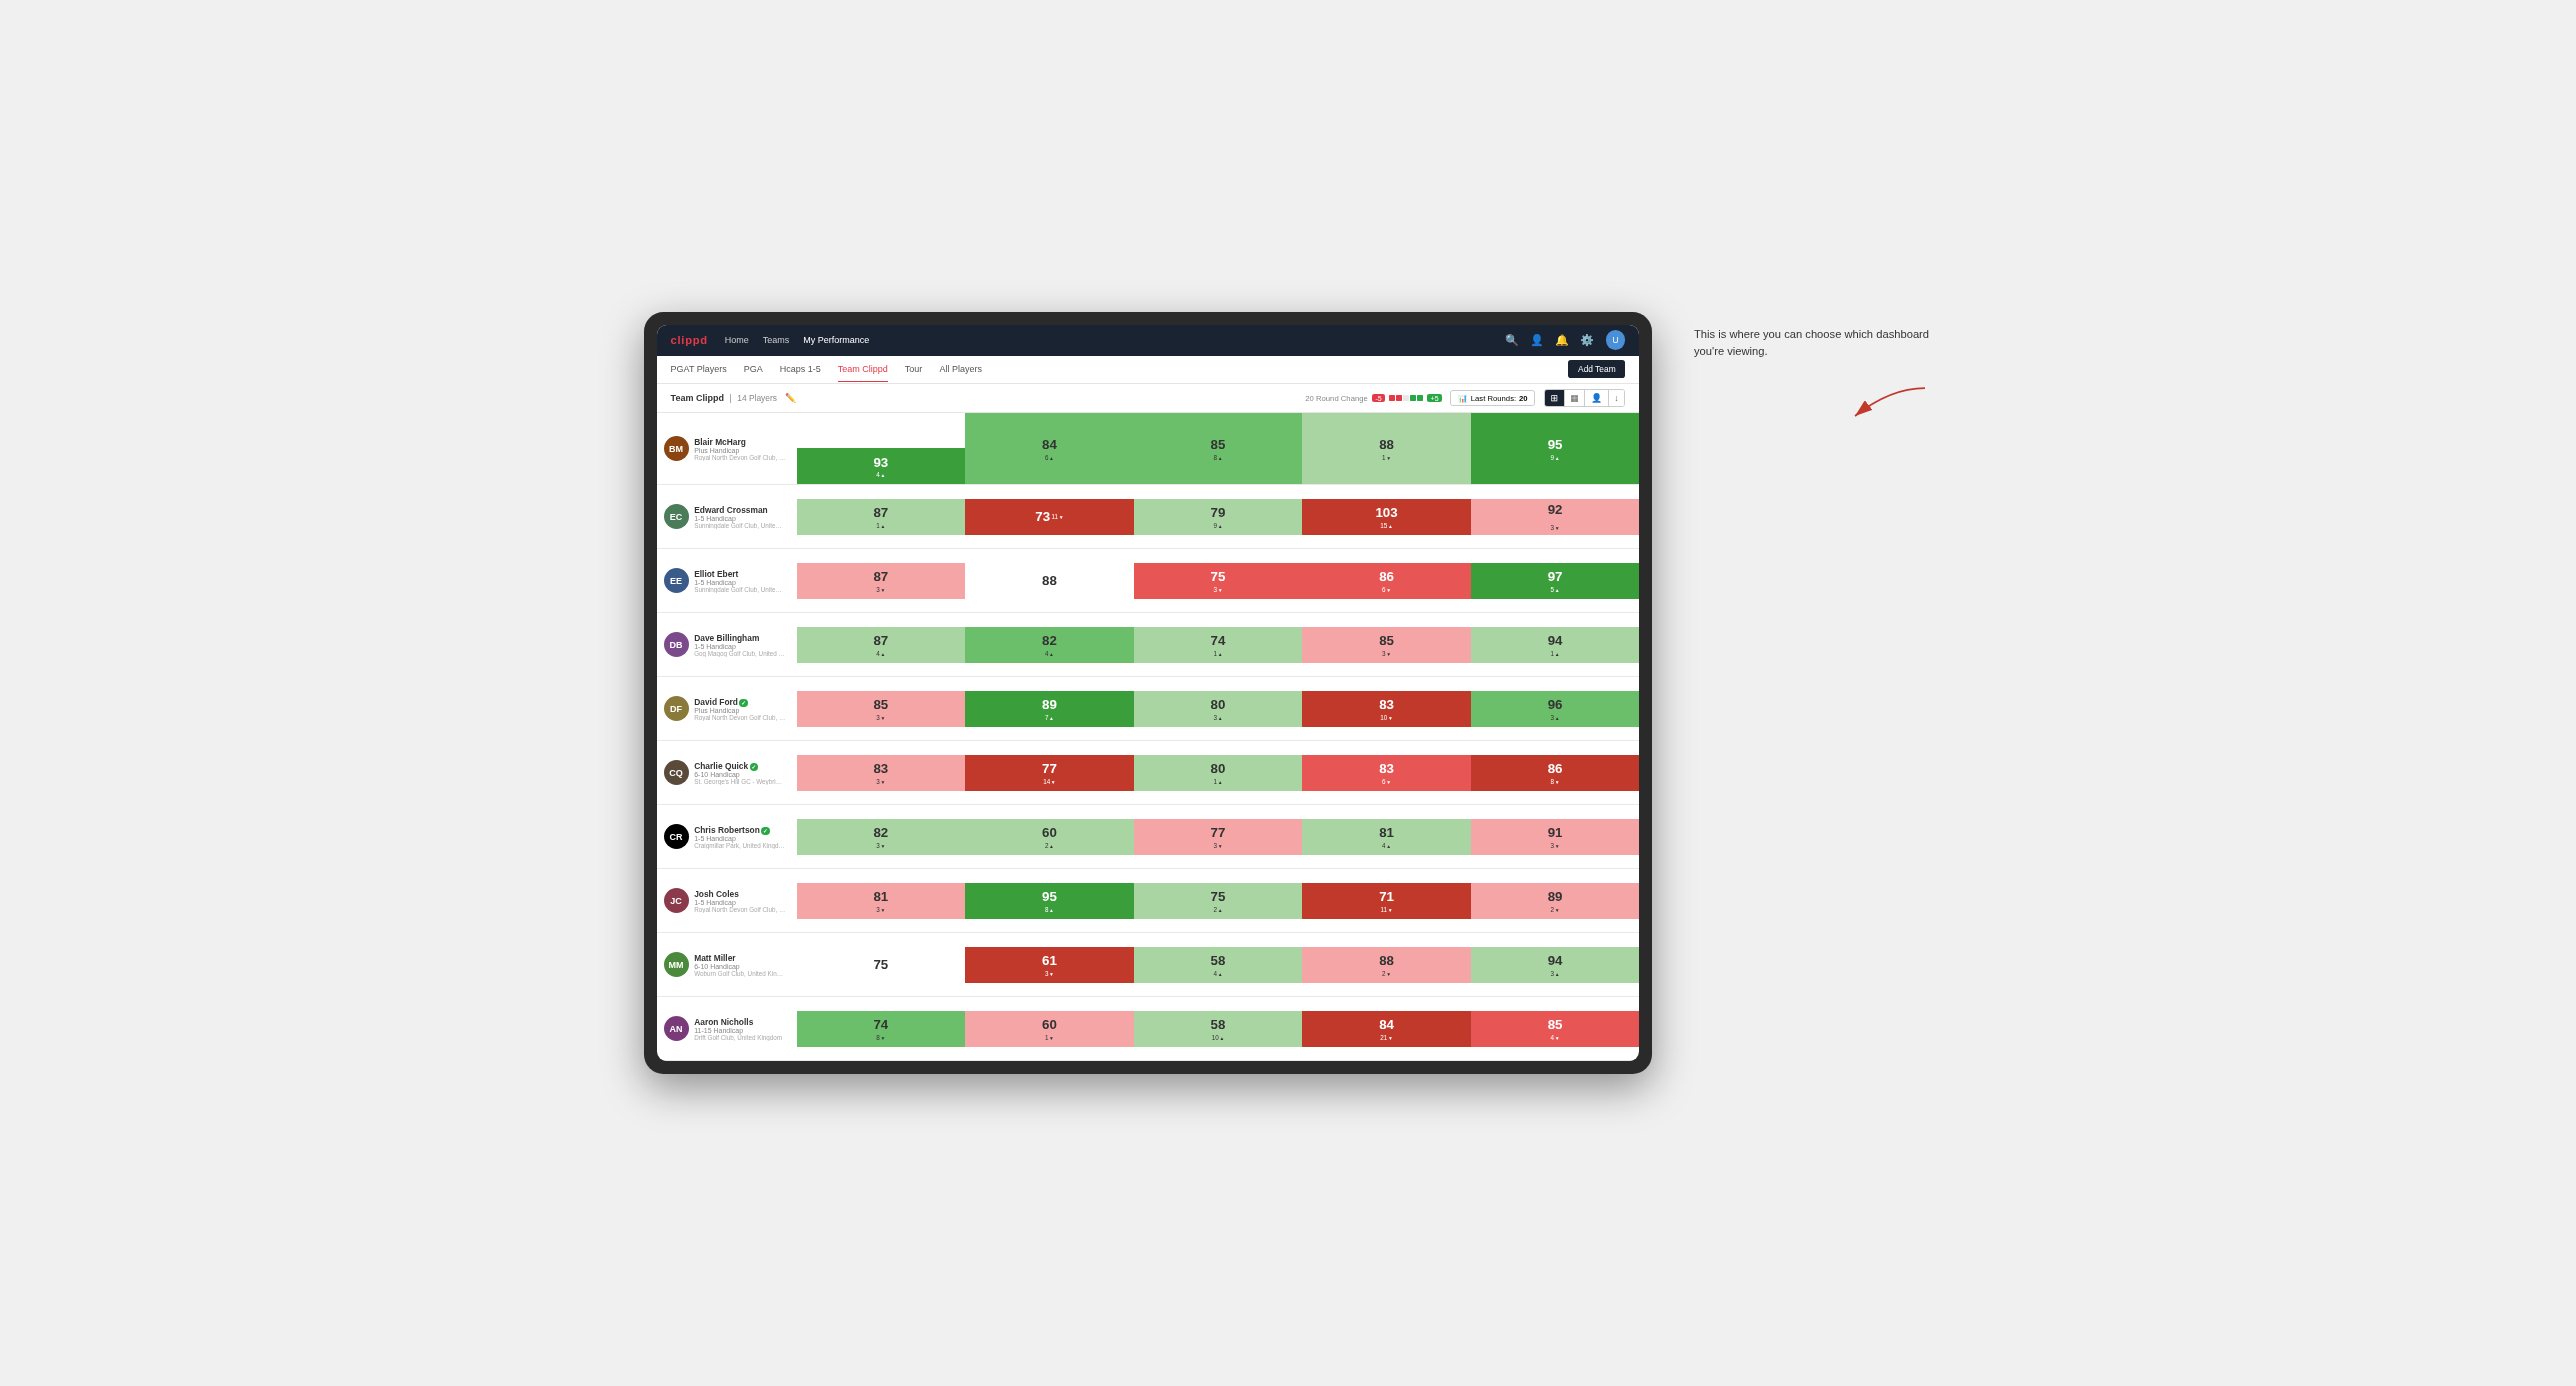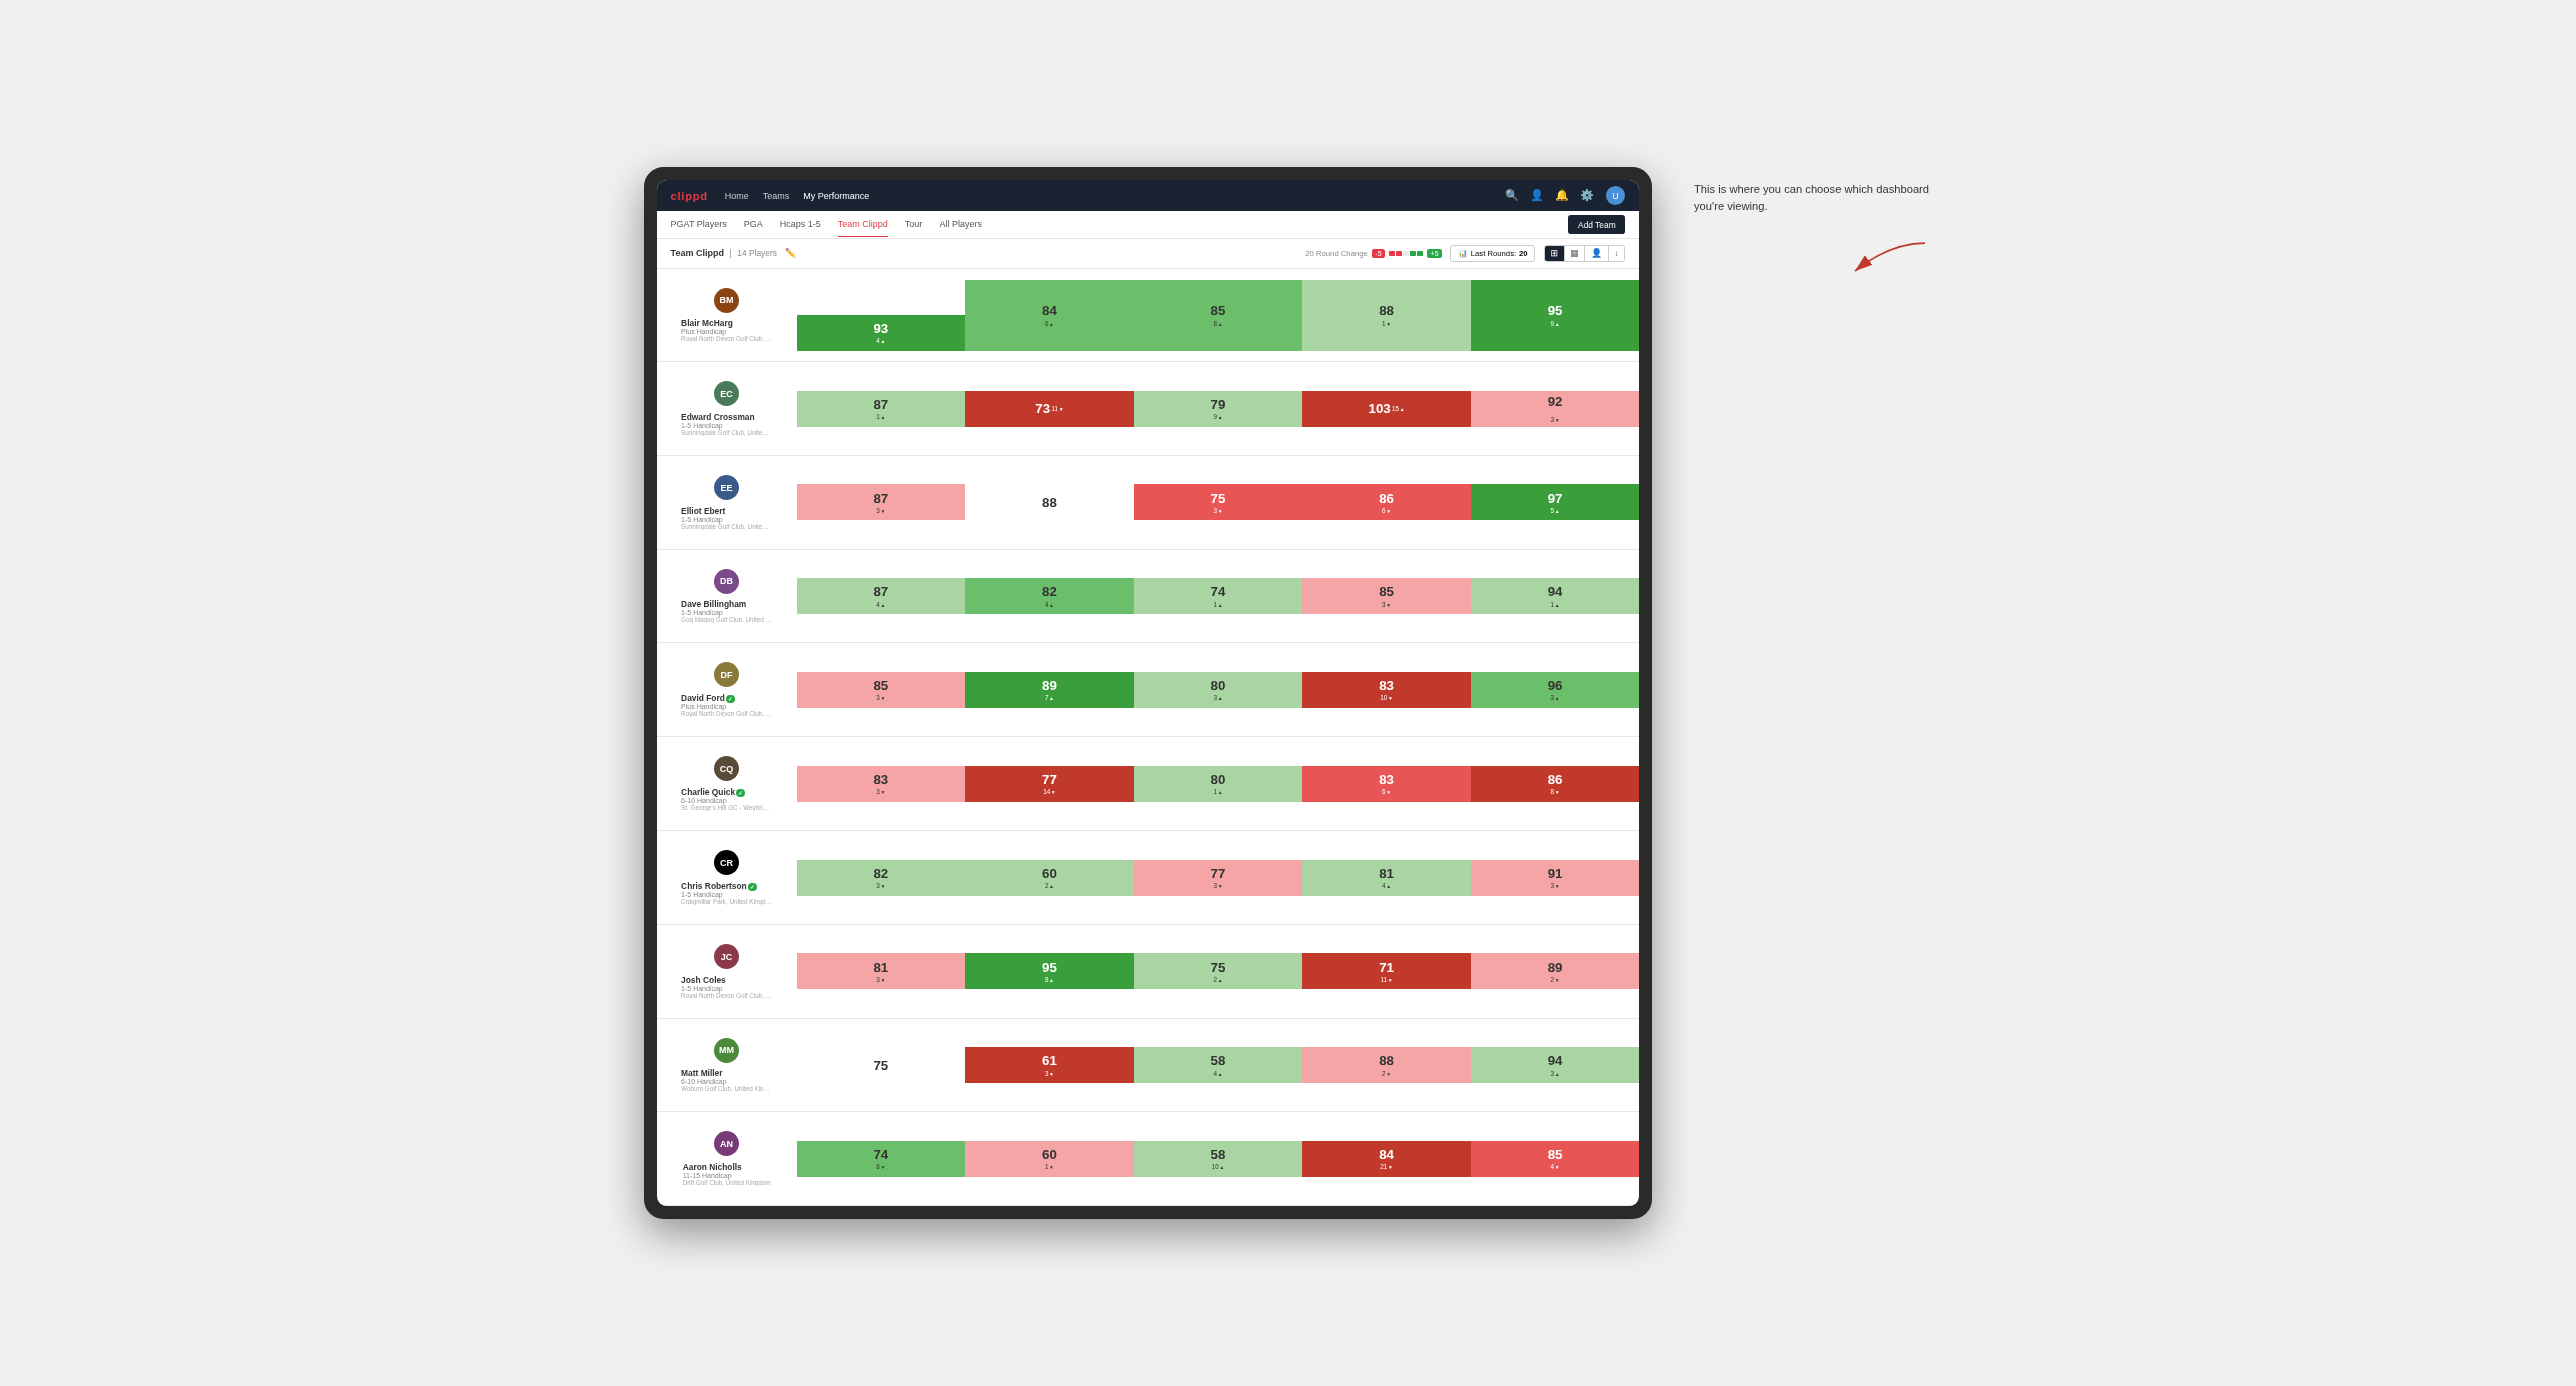--- a/index.html
+++ b/index.html
@@ -270,21 +270,20 @@
       min-height: 36px;
     }
 
     .player-info {
       width: 140px;
       min-width: 140px;
       display: flex;
       align-items: center;
       padding: 19px 7px;
       gap: 5.6px;
-      flex-direction: column;
     }
 
     .player-avatar {
       width: 25px;
       height: 25px;
       border-radius: 50%;
       background: #ccc;
       overflow: hidden;
       flex-shrink: 0;
       display: flex;
@@ -551,21 +550,21 @@
                     <span class="delta-arrow">▼</span>
                   </span>
         </div>
         <div class="score-cell green-light" style="position:relative; display:flex; flex-direction:column; align-items:center; justify-content:center; gap:1.4px;">
           <span class="score-main">79</span>
           <span class="score-num-delta">
                     <span class="delta-val">9</span>
                     <span class="delta-arrow">▲</span>
                   </span>
         </div>
-        <div class="score-cell red-dark" style="position:relative; display:flex; flex-direction:row; align-items:center; justify-content:center; gap:1.4px;">
+        <div class="score-cell red-dark" style="position:relative; display:flex; flex-direction:column; align-items:center; justify-content:center; gap:1.4px;">
           <span class="score-main">103</span>
           <span class="score-num-delta">
                     <span class="delta-val">15</span>
                     <span class="delta-arrow">▲</span>
                   </span>
         </div>
         <div class="score-cell red-light" style="position:relative; display:flex; flex-direction:column; align-items:center; justify-content:center; gap:7px;">
           <span class="score-main">92</span>
           <span class="score-num-delta">
                     <span class="delta-val">3</span>

